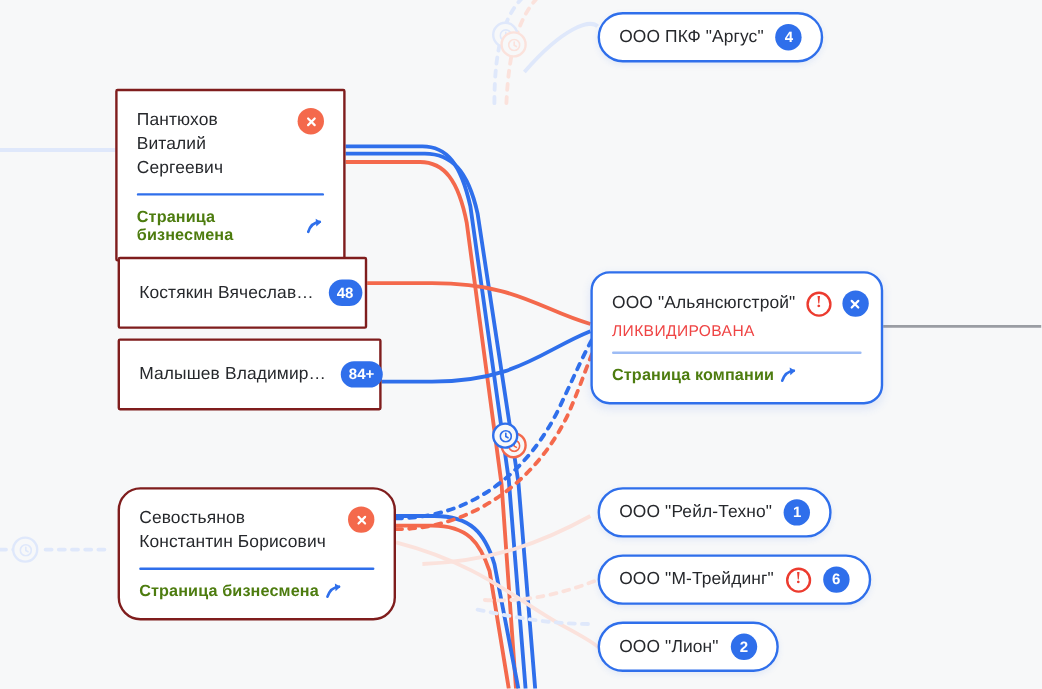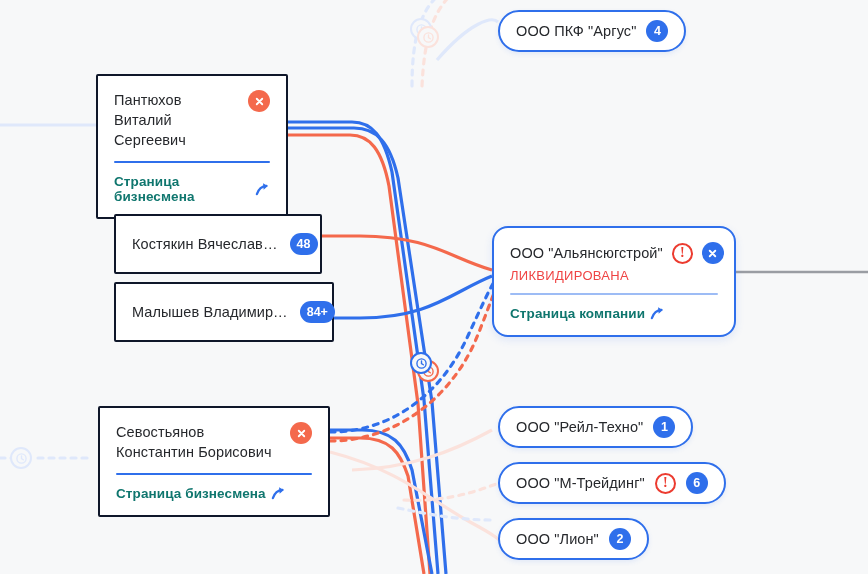--- a/index.html
+++ b/index.html
@@ -26,21 +26,21 @@
     height: 574px;
   }
   .node {
     position: absolute;
     box-sizing: border-box;
     background: #ffffff;
   }
 
   
   .card {
-    border: 2px solid #0f172a;
+    border: 2px solid #7f1d1d;
     border-radius: 2px;
     padding: 14px 16px 13px 16px;
   }
   .card-title-row {
     display: flex;
     align-items: flex-start;
     gap: 9px;
   }
   .card-title {
     font-size: 14.5px;
@@ -53,32 +53,31 @@
     background: #2f6feb;
     margin: 11px 0 9px 0;
     border-radius: 1px;
   }
   .card-link {
     display: inline-flex;
     align-items: center;
     gap: 5px;
     font-size: 13.5px;
     font-weight: bold;
-    color: #0f766e;
+    color: #4d7c0f;
     letter-spacing: 0.1px;
     cursor: pointer;
   }
 
   
   .card-compact {
     display: flex;
     align-items: center;
     gap: 12px;
     padding: 17px 30px 17px 16px;
-    margin-left: 16px;
   }
   .card-compact .card-title {
     white-space: nowrap;
   }
 
   
   .pill {
     display: flex;
     align-items: center;
     gap: 10px;
@@ -298,21 +297,21 @@
   <div class="node card card-compact" style="left:98px; top:214px; width:208px;">
     <span class="card-title">Костякин Вячеслав…</span>
     <span class="badge">48</span>
   </div>
 
   <div class="node card card-compact" style="left:98px; top:282px; width:220px;">
     <span class="card-title">Малышев Владимир…</span>
     <span class="badge">84+</span>
   </div>
 
-  <div class="node card" style="left:98px; top:406px; width:232px;">
+  <div class="node card" style="left:98px; top:406px; width:232px;border-radius:19px;">
     <div class="card-title-row">
       <span class="card-title">Севостьянов Константин Борисович</span>
       <span class="x-red icon">
         <svg width="11" height="11" viewBox="0 0 12 12">
           <path d="M3 3 L9 9 M9 3 L3 9" stroke="#ffffff" stroke-width="2" stroke-linecap="round"></path>
         </svg>
       </span>
     </div>
     <div class="card-sep"></div>
     <span class="card-link">

